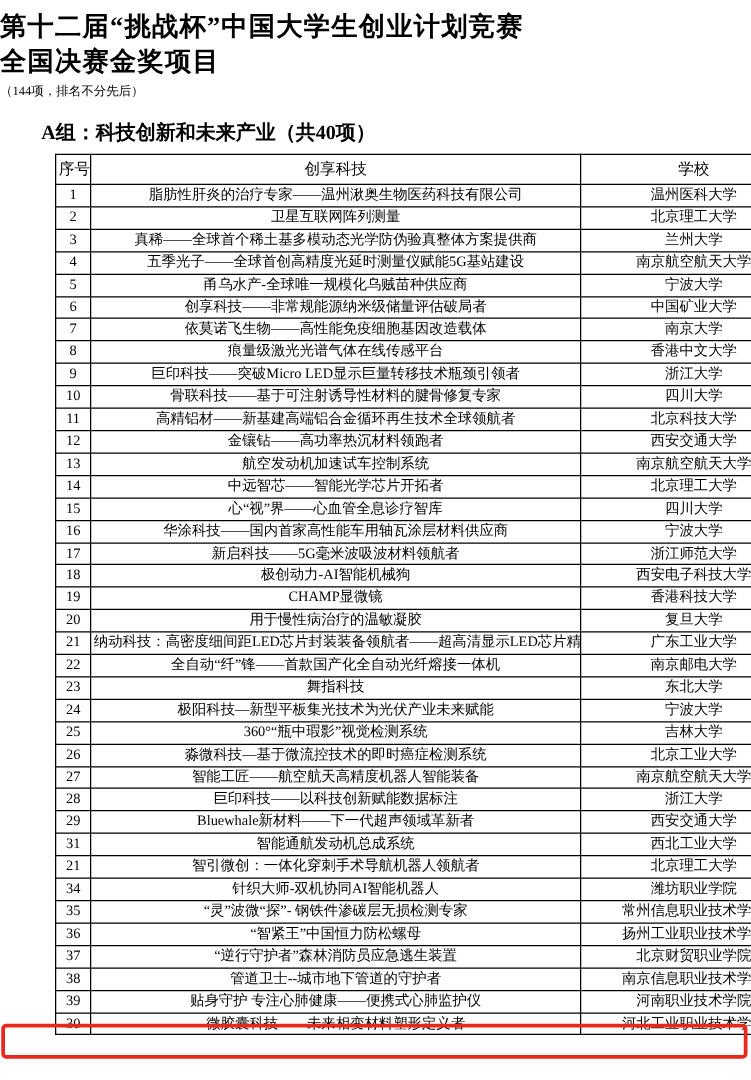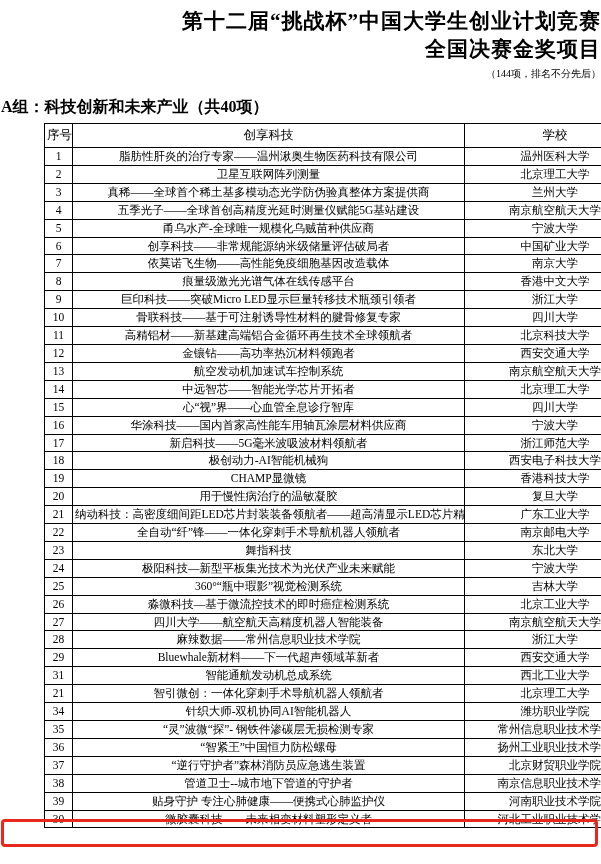--- a/index.html
+++ b/index.html
@@ -2,24 +2,24 @@
 <html><head>
 <meta charset="utf-8">
 <style>
   html,body { margin:0; padding:0; }
   body {
     width:601px; height:864px;
     background:#ffffff; color:#000;
     font-family:"Liberation Serif","DejaVu Serif",serif;
     position:relative; overflow:hidden;
   }
-  .titles { text-align:right; padding-top:7px; }
+  .titles { text-align:left; padding-top:7px; }
   .title-line { font-size:21px; font-weight:bold; line-height:28px; letter-spacing:1px; }
   .subtitle { font-size:10px; line-height:21px; }
-  .section-heading { font-size:16px; font-weight:bold; line-height:19px; margin-top:13px; padding-left:1px; }
+  .section-heading { font-size:16px; font-weight:bold; line-height:19px; margin-top:13px; padding-left:1px;margin-left:32px; }
   table.award-table {
     border-collapse:collapse; table-layout:fixed;
     width:601px; margin-top:7px;margin-left:44px;
   }
   .award-table th, .award-table td {
     border:1px solid #000;
     text-align:center; vertical-align:middle;
     overflow:hidden; white-space:nowrap;
     padding:0 2px; box-sizing:border-box;
   }
@@ -186,21 +186,21 @@
   </tr>
 
   <tr>
     <td class="c-no">21</td>
     <td class="c-project">纳动科技：高密度细间距LED芯片封装装备领航者——超高清显示LED芯片精准</td>
     <td class="c-school">广东工业大学</td>
   </tr>
 
   <tr>
     <td class="c-no">22</td>
-    <td class="c-project">全自动“纤”锋——一体化穿刺手术导航机器人领航者</td>
+    <td class="c-project">全自动“纤”锋——首款国产化全自动光纤熔接一体机</td>
     <td class="c-school">南京邮电大学</td>
   </tr>
 
   <tr>
     <td class="c-no">23</td>
     <td class="c-project">舞指科技</td>
     <td class="c-school">东北大学</td>
   </tr>
 
   <tr>
@@ -216,27 +216,27 @@
   </tr>
 
   <tr>
     <td class="c-no">26</td>
     <td class="c-project">淼微科技—基于微流控技术的即时癌症检测系统</td>
     <td class="c-school">北京工业大学</td>
   </tr>
 
   <tr>
     <td class="c-no">27</td>
-    <td class="c-project">四川大学——航空航天高精度机器人智能装备</td>
+    <td class="c-project">智能工匠——航空航天高精度机器人智能装备</td>
     <td class="c-school">南京航空航天大学</td>
   </tr>
 
   <tr>
     <td class="c-no">28</td>
-    <td class="c-project">麻辣数据——常州信息职业技术学院</td>
+    <td class="c-project">巨印科技——以科技创新赋能数据标注</td>
     <td class="c-school">浙江大学</td>
   </tr>
 
   <tr>
     <td class="c-no">29</td>
     <td class="c-project">Bluewhale新材料——下一代超声领域革新者</td>
     <td class="c-school">西安交通大学</td>
   </tr>
 
 

